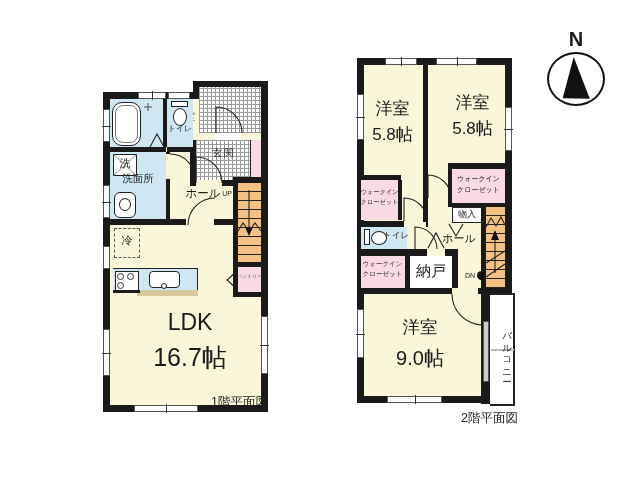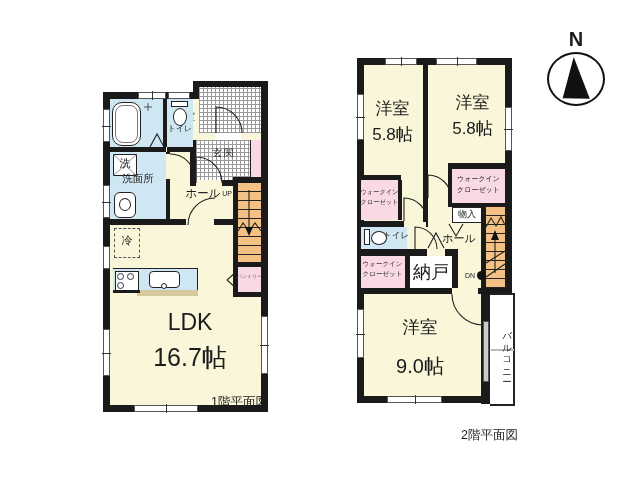--- a/index.html
+++ b/index.html
@@ -152,33 +152,33 @@
     <div class="abs pink" style="left:361px;top:256px;width:44px;height:32px;"></div>
     <div class="abs wall" style="left:405px;top:256px;width:4px;height:32px;"></div>
     <div class="abs lbl" style="left:358px;top:261px;width:49px;font-size:6.5px;">ウォークイン</div>
     <div class="abs lbl" style="left:358px;top:271px;width:49px;font-size:6.5px;">クローゼット</div>
 
     <div class="abs wall" style="left:405px;top:249px;width:53px;height:7px;"></div>
     <div class="abs yellow" style="left:427px;top:249px;width:18px;height:7px;"></div>
     <div class="abs wall" style="left:405px;top:256px;width:5px;height:32px;"></div>
     <div class="abs wall" style="left:452px;top:256px;width:6px;height:32px;"></div>
     <div class="abs white" style="left:410px;top:256px;width:42px;height:32px;"></div>
-    <div class="abs lbl" style="left:410px;top:263px;width:42px;font-size:18px;">納戸</div>
+    <div class="abs lbl" style="left:410px;top:263px;width:42px;font-size:15px;">納戸</div>
 
     <div class="abs lbl" style="left:438px;top:233px;width:42px;font-size:11px;">ホール</div>
 
     <div class="abs wall" style="left:481px;top:205px;width:5px;height:85px;"></div>
     <div class="abs stairs" style="left:486px;top:207px;width:19px;height:83px;"></div>
     <div class="abs lbl" style="left:463px;top:272px;width:14px;font-size:7px;">DN</div>
     <div class="abs" style="left:477px;top:271px;width:9px;height:9px;background:#111;border-radius:50%;"></div>
 
     <div class="abs wall" style="left:361px;top:288px;width:91px;height:6px;"></div>
     <div class="abs wall" style="left:478px;top:288px;width:3px;height:6px;"></div>
     <div class="abs lbl" style="left:375px;top:318px;width:90px;font-size:17.5px;font-weight:500;">洋室</div>
-    <div class="abs lbl" style="left:372px;top:348px;width:96px;font-size:20px;font-weight:500;margin-top:8px;">9.0帖</div>
+    <div class="abs lbl" style="left:372px;top:348px;width:96px;font-size:20px;font-weight:500;">9.0帖</div>
 
     <div class="abs wall" style="left:481px;top:288px;width:31px;height:116px;"></div>
     <div class="abs" style="left:483px;top:321px;width:6px;height:61px;background:#ccc;border:1px solid #555;"></div>
     <div class="abs white" style="left:490px;top:293px;width:25px;height:113px;border:2px solid #222;border-left:none;"></div>
     <div class="abs" style="left:491px;top:349px;width:23px;height:2px;background:#bbb;"></div>
     <div class="abs lbl vtext" style="left:494px;top:304px;width:18px;height:95px;font-size:9.5px;">バルコニー</div>
 
     <div class="abs win" style="left:385px;top:58px;width:32px;height:7px;">
         <div class="wtick"></div>
       </div>
@@ -191,21 +191,21 @@
     <div class="abs win" style="left:357px;top:94px;width:7px;height:46px;">
         <div class="wtickh"></div>
       </div>
     <div class="abs win" style="left:357px;top:309px;width:7px;height:49px;">
         <div class="wtickh"></div>
       </div>
     <div class="abs win" style="left:387px;top:396px;width:55px;height:7px;">
         <div class="wtick"></div>
       </div>
 
-    <div class="abs lbl cap" style="left:400px;top:412px;width:118px;margin-top:17px;">2階平面図</div>
+    <div class="abs lbl cap" style="left:400px;top:412px;width:118px;">2階平面図</div>
   </div>
 
   <div>
     <div class="abs lbl" style="left:549px;top:29px;width:54px;font-size:20px;font-weight:600;">N</div>
     <div class="abs" style="left:547px;top:52px;width:58px;height:54px;border:2px solid #111;border-radius:50%;background:#fff;"></div>
     <div class="abs" style="left:553px;top:55px;width:46px;height:48px;background:#111;clip-path:polygon(45% 4%,80% 91%,21% 90%);"></div>
   </div>
 
   <svg class="overlay" width="637" height="480" viewBox="0 0 637 480">
     <g fill="none" stroke="#222" stroke-width="1.1">

